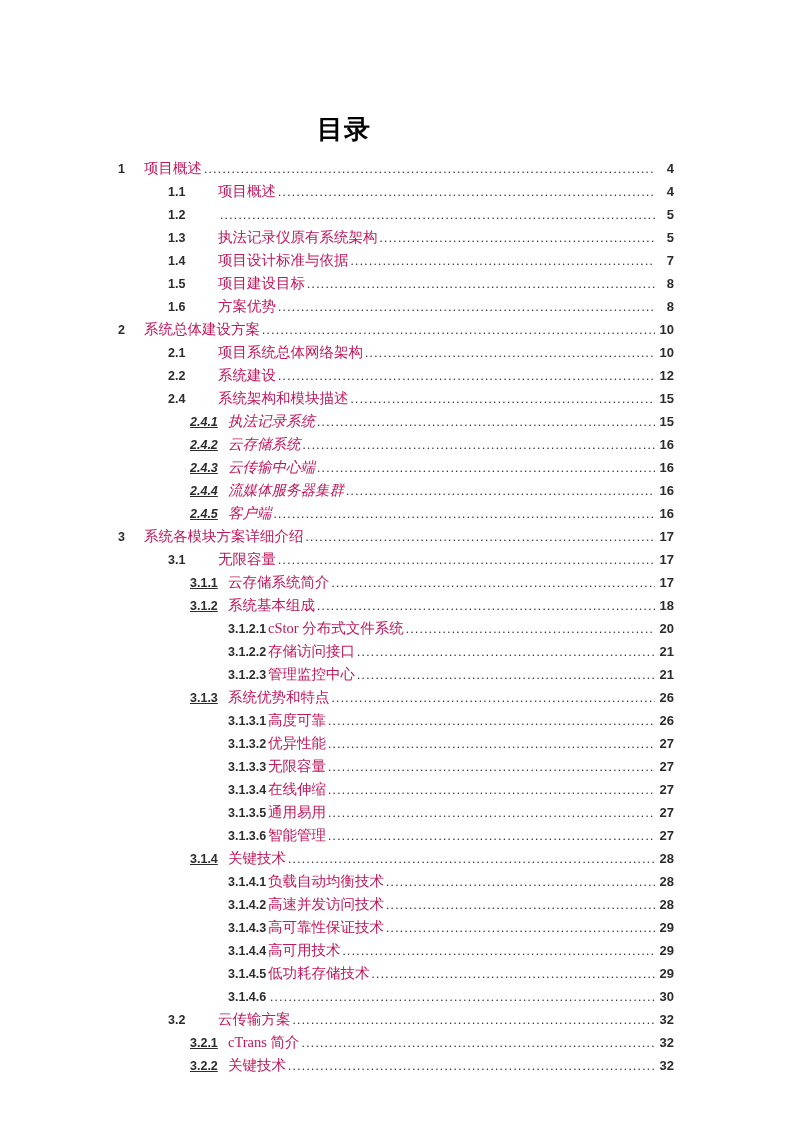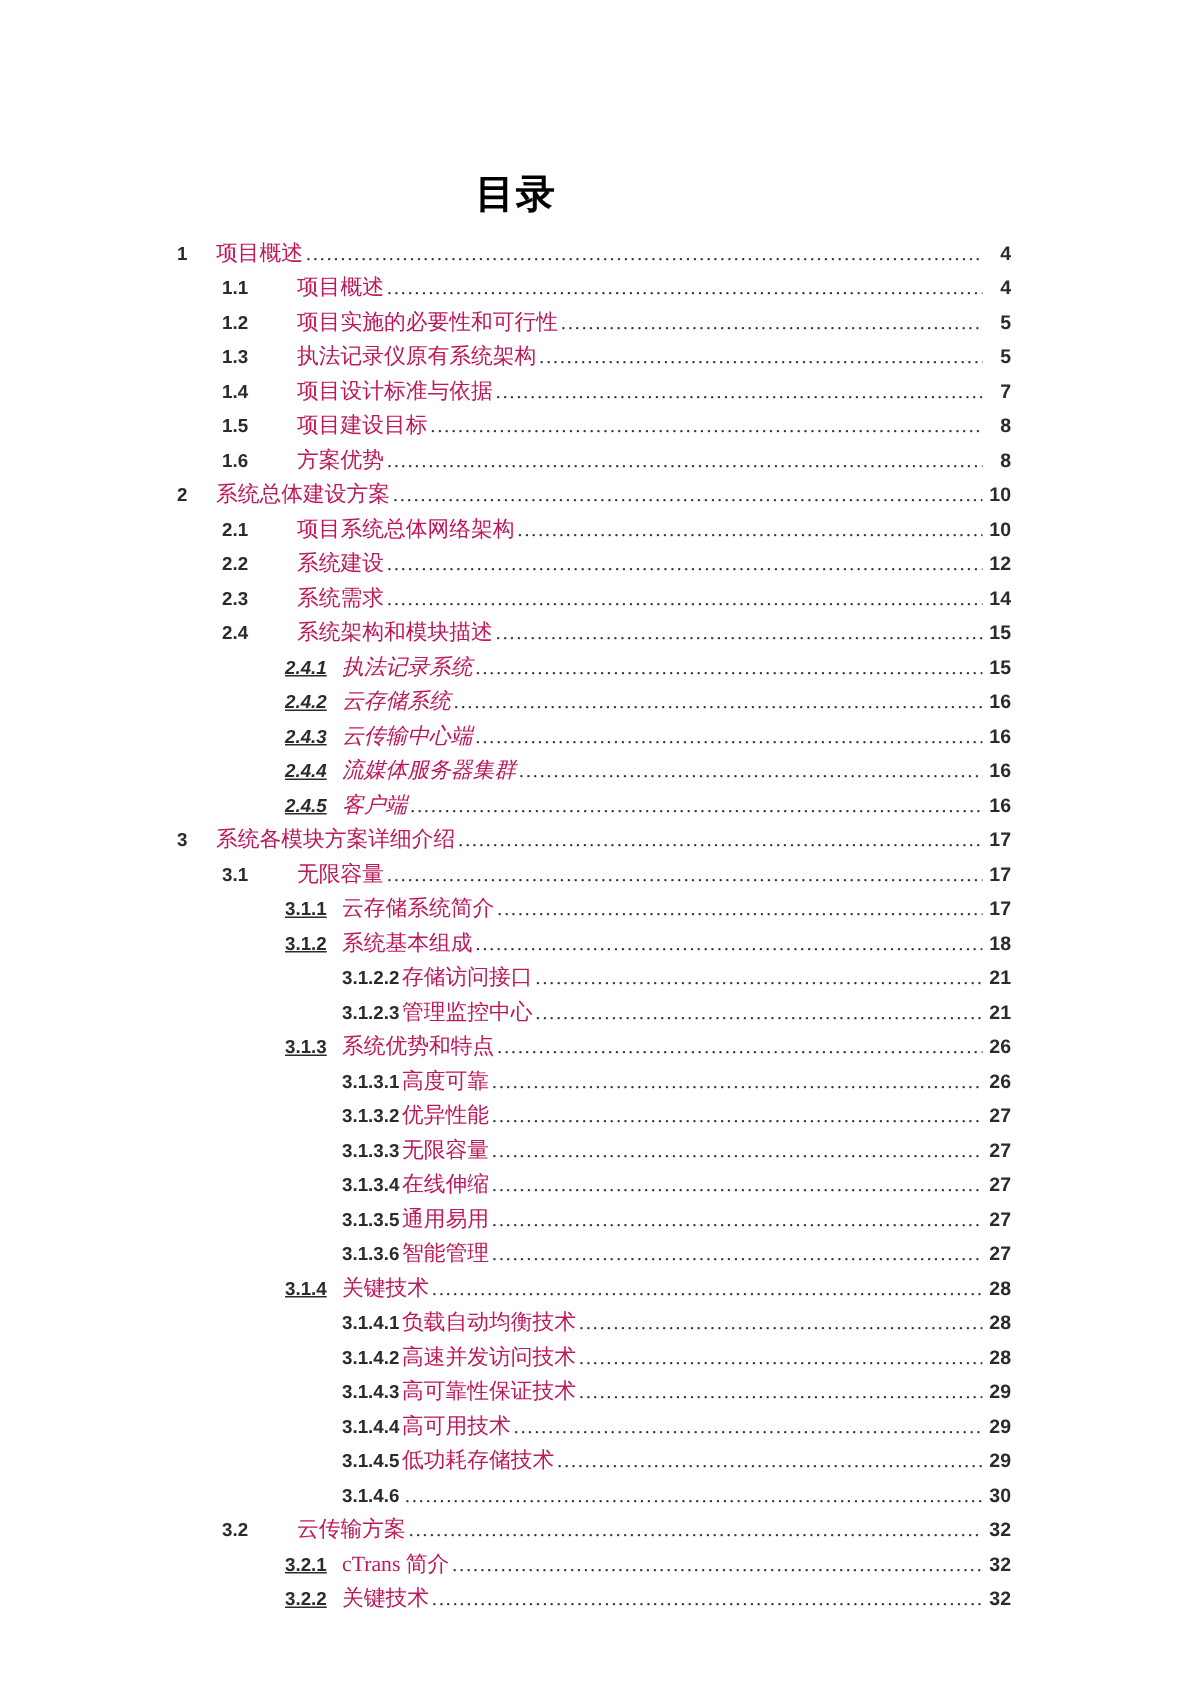--- a/index.html
+++ b/index.html
@@ -98,21 +98,21 @@
   }
 
   
   
   .lvl1 .toc-num  { width: 26px; }
   .lvl1 .toc-text { margin-left: 0px; }
   .lvl1           { padding-left: 0px; }
 
   
   .lvl2           { padding-left: 30px; }
-  .lvl2 .toc-num  { width: 50px; }
+  .lvl2 .toc-num  { width: 50px; margin-left: 20px; }
 
   
   .lvl3           { padding-left: 72px; }
   .lvl3 .toc-num  { width: 38px; text-decoration: underline; }
 
   
   .lvl4           { padding-left: 110px; }
   .lvl4 .toc-num  { width: 40px; }
 
   .italic .toc-num,
@@ -133,21 +133,20 @@
         <span class="toc-page">4</span>
       </div>
       <div class="toc-entry lvl2">
         <span class="toc-num">1.1</span>
         <span class="toc-text">项目概述</span>
         <span class="toc-leader"></span>
         <span class="toc-page">4</span>
       </div>
       <div class="toc-entry lvl2">
         <span class="toc-num">1.2</span>
-        <span class="toc-text">项目实施的必要性和可行性</span>
         <span class="toc-leader"></span>
         <span class="toc-page">5</span>
       </div>
       <div class="toc-entry lvl2">
         <span class="toc-num">1.3</span>
         <span class="toc-text">执法记录仪原有系统架构</span>
         <span class="toc-leader"></span>
         <span class="toc-page">5</span>
       </div>
       <div class="toc-entry lvl2">
@@ -180,26 +179,20 @@
         <span class="toc-leader"></span>
         <span class="toc-page">10</span>
       </div>
       <div class="toc-entry lvl2">
         <span class="toc-num">2.2</span>
         <span class="toc-text">系统建设</span>
         <span class="toc-leader"></span>
         <span class="toc-page">12</span>
       </div>
       <div class="toc-entry lvl2">
-        <span class="toc-num">2.3</span>
-        <span class="toc-text">系统需求</span>
-        <span class="toc-leader"></span>
-        <span class="toc-page">14</span>
-      </div>
-      <div class="toc-entry lvl2">
         <span class="toc-num">2.4</span>
         <span class="toc-text">系统架构和模块描述</span>
         <span class="toc-leader"></span>
         <span class="toc-page">15</span>
       </div>
       <div class="toc-entry lvl3 italic">
         <span class="toc-num">2.4.1</span>
         <span class="toc-text">执法记录系统</span>
         <span class="toc-leader"></span>
         <span class="toc-page">15</span>
@@ -246,20 +239,26 @@
         <span class="toc-leader"></span>
         <span class="toc-page">17</span>
       </div>
       <div class="toc-entry lvl3">
         <span class="toc-num">3.1.2</span>
         <span class="toc-text">系统基本组成</span>
         <span class="toc-leader"></span>
         <span class="toc-page">18</span>
       </div>
       <div class="toc-entry lvl4">
+        <span class="toc-num">3.1.2.1</span>
+        <span class="toc-text">cStor 分布式文件系统</span>
+        <span class="toc-leader"></span>
+        <span class="toc-page">20</span>
+      </div>
+      <div class="toc-entry lvl4">
         <span class="toc-num">3.1.2.2</span>
         <span class="toc-text">存储访问接口</span>
         <span class="toc-leader"></span>
         <span class="toc-page">21</span>
       </div>
       <div class="toc-entry lvl4">
         <span class="toc-num">3.1.2.3</span>
         <span class="toc-text">管理监控中心</span>
         <span class="toc-leader"></span>
         <span class="toc-page">21</span>

